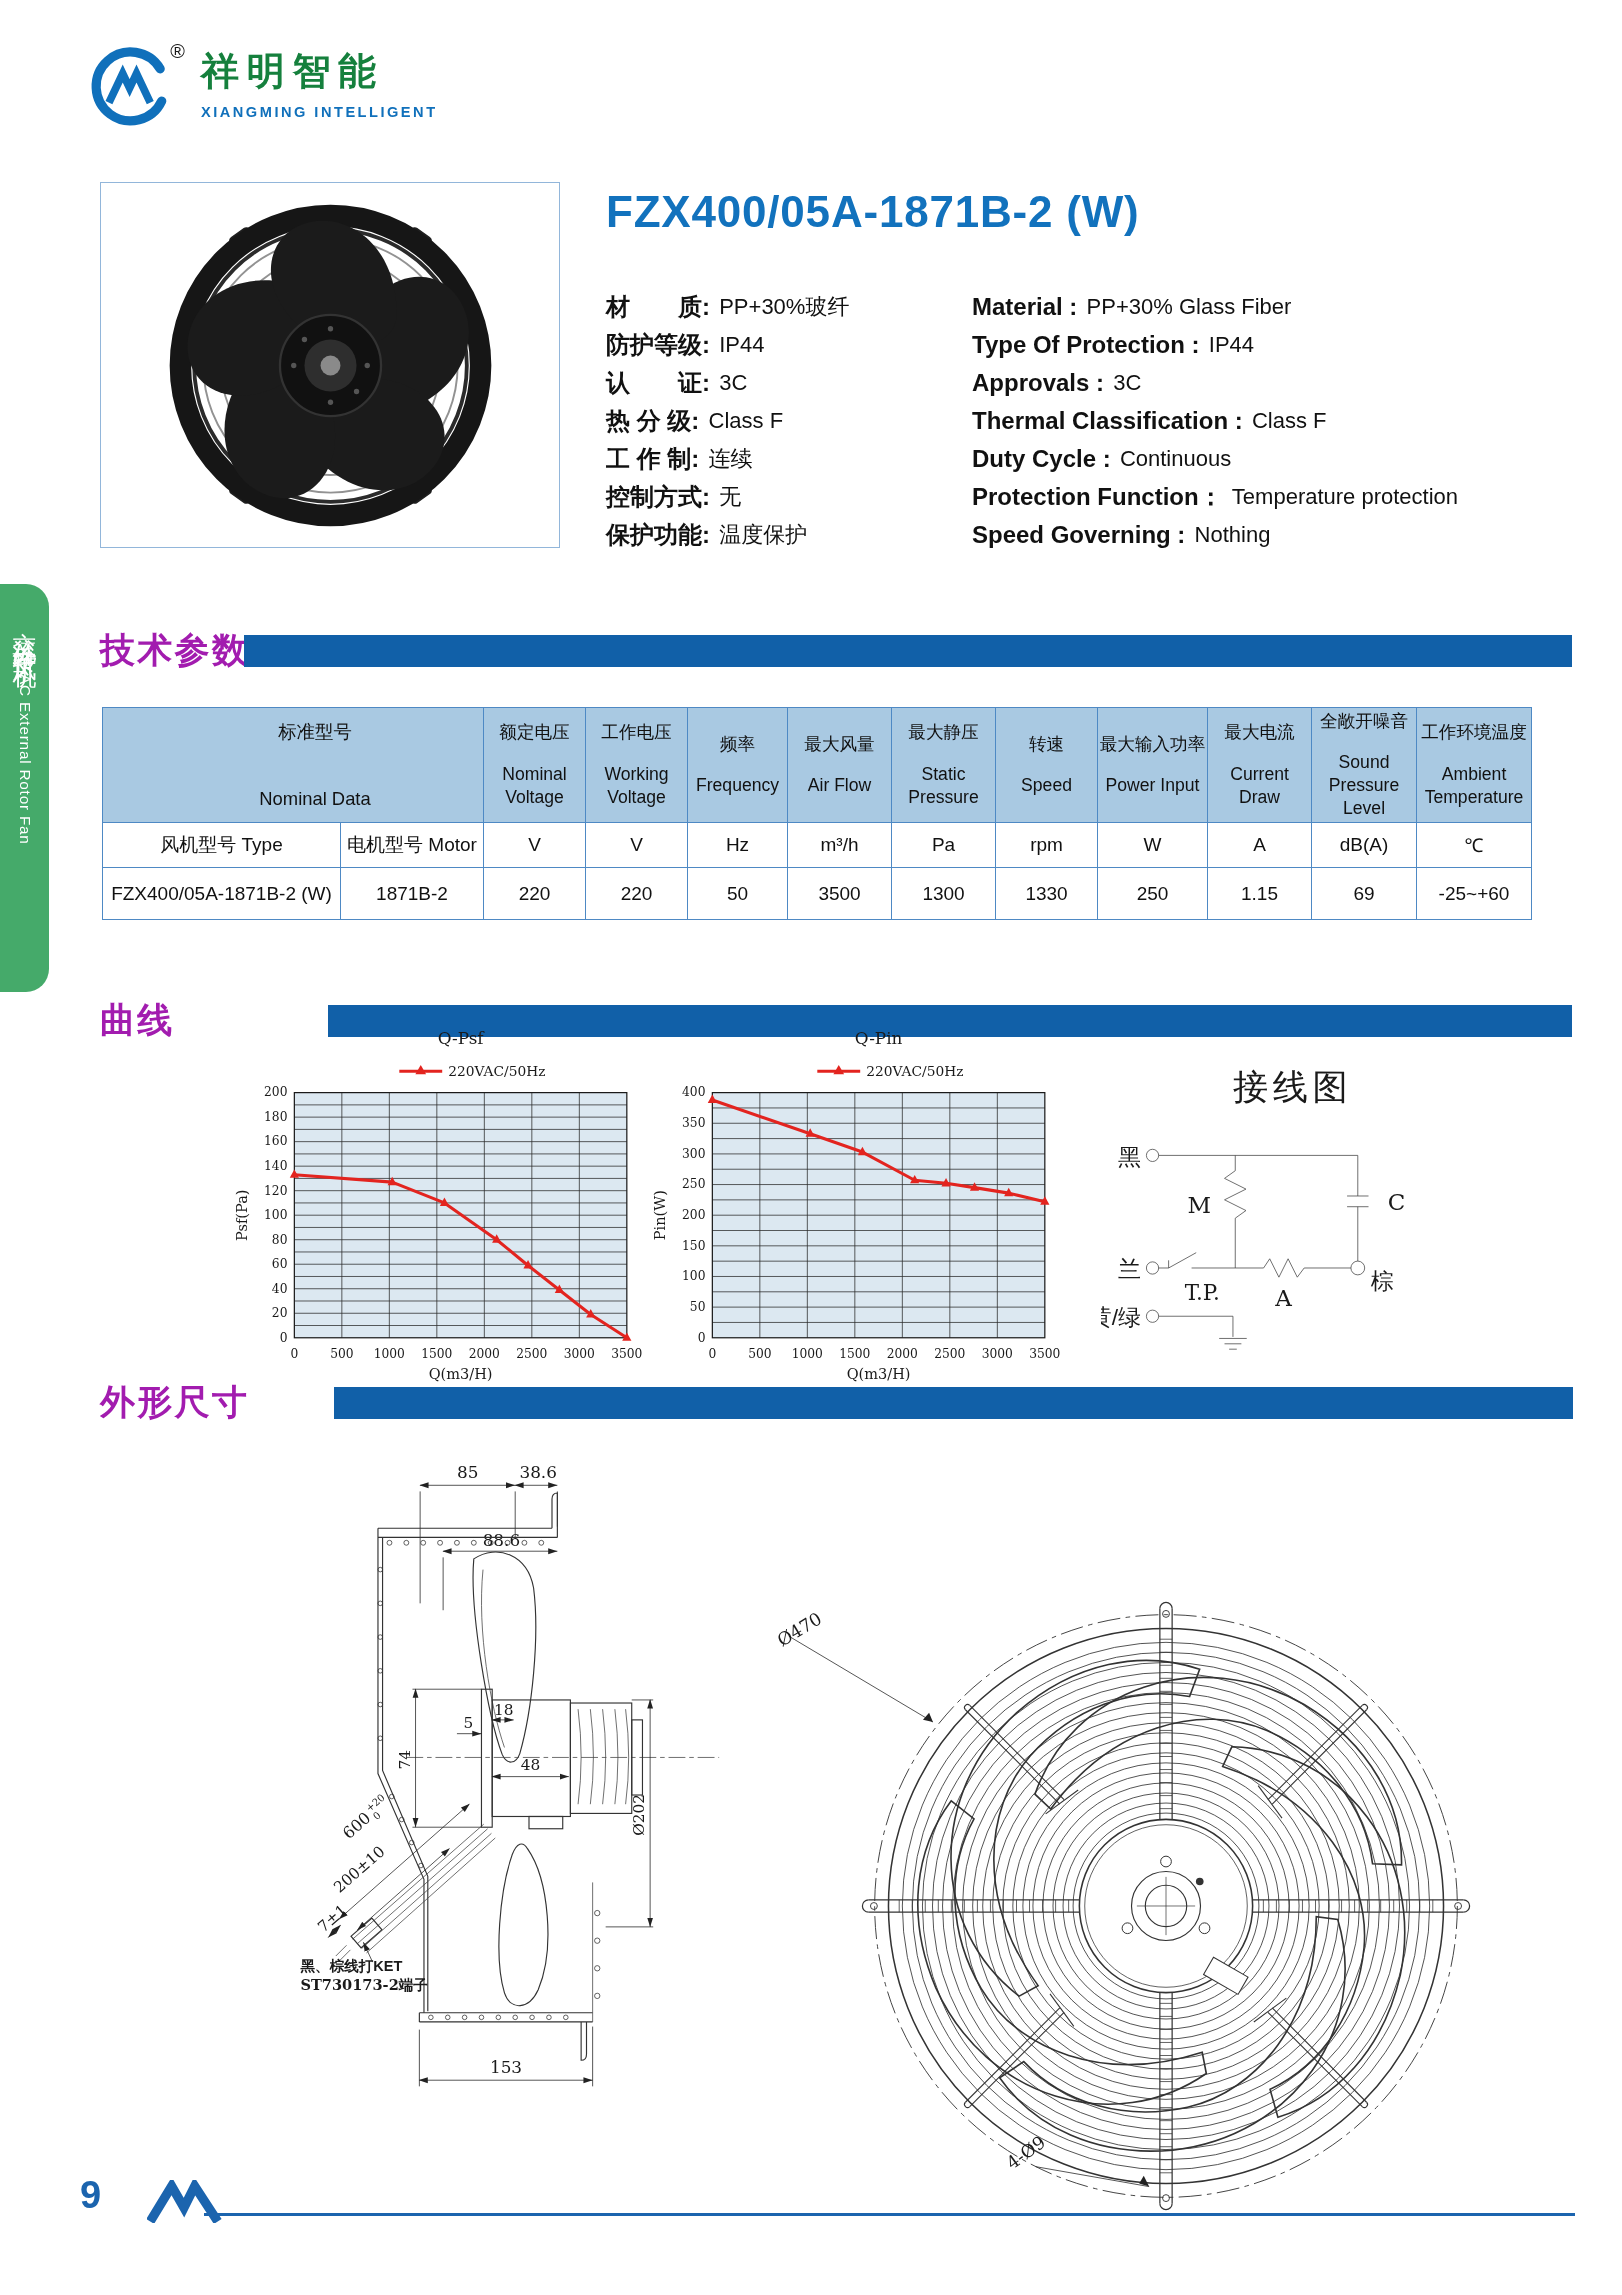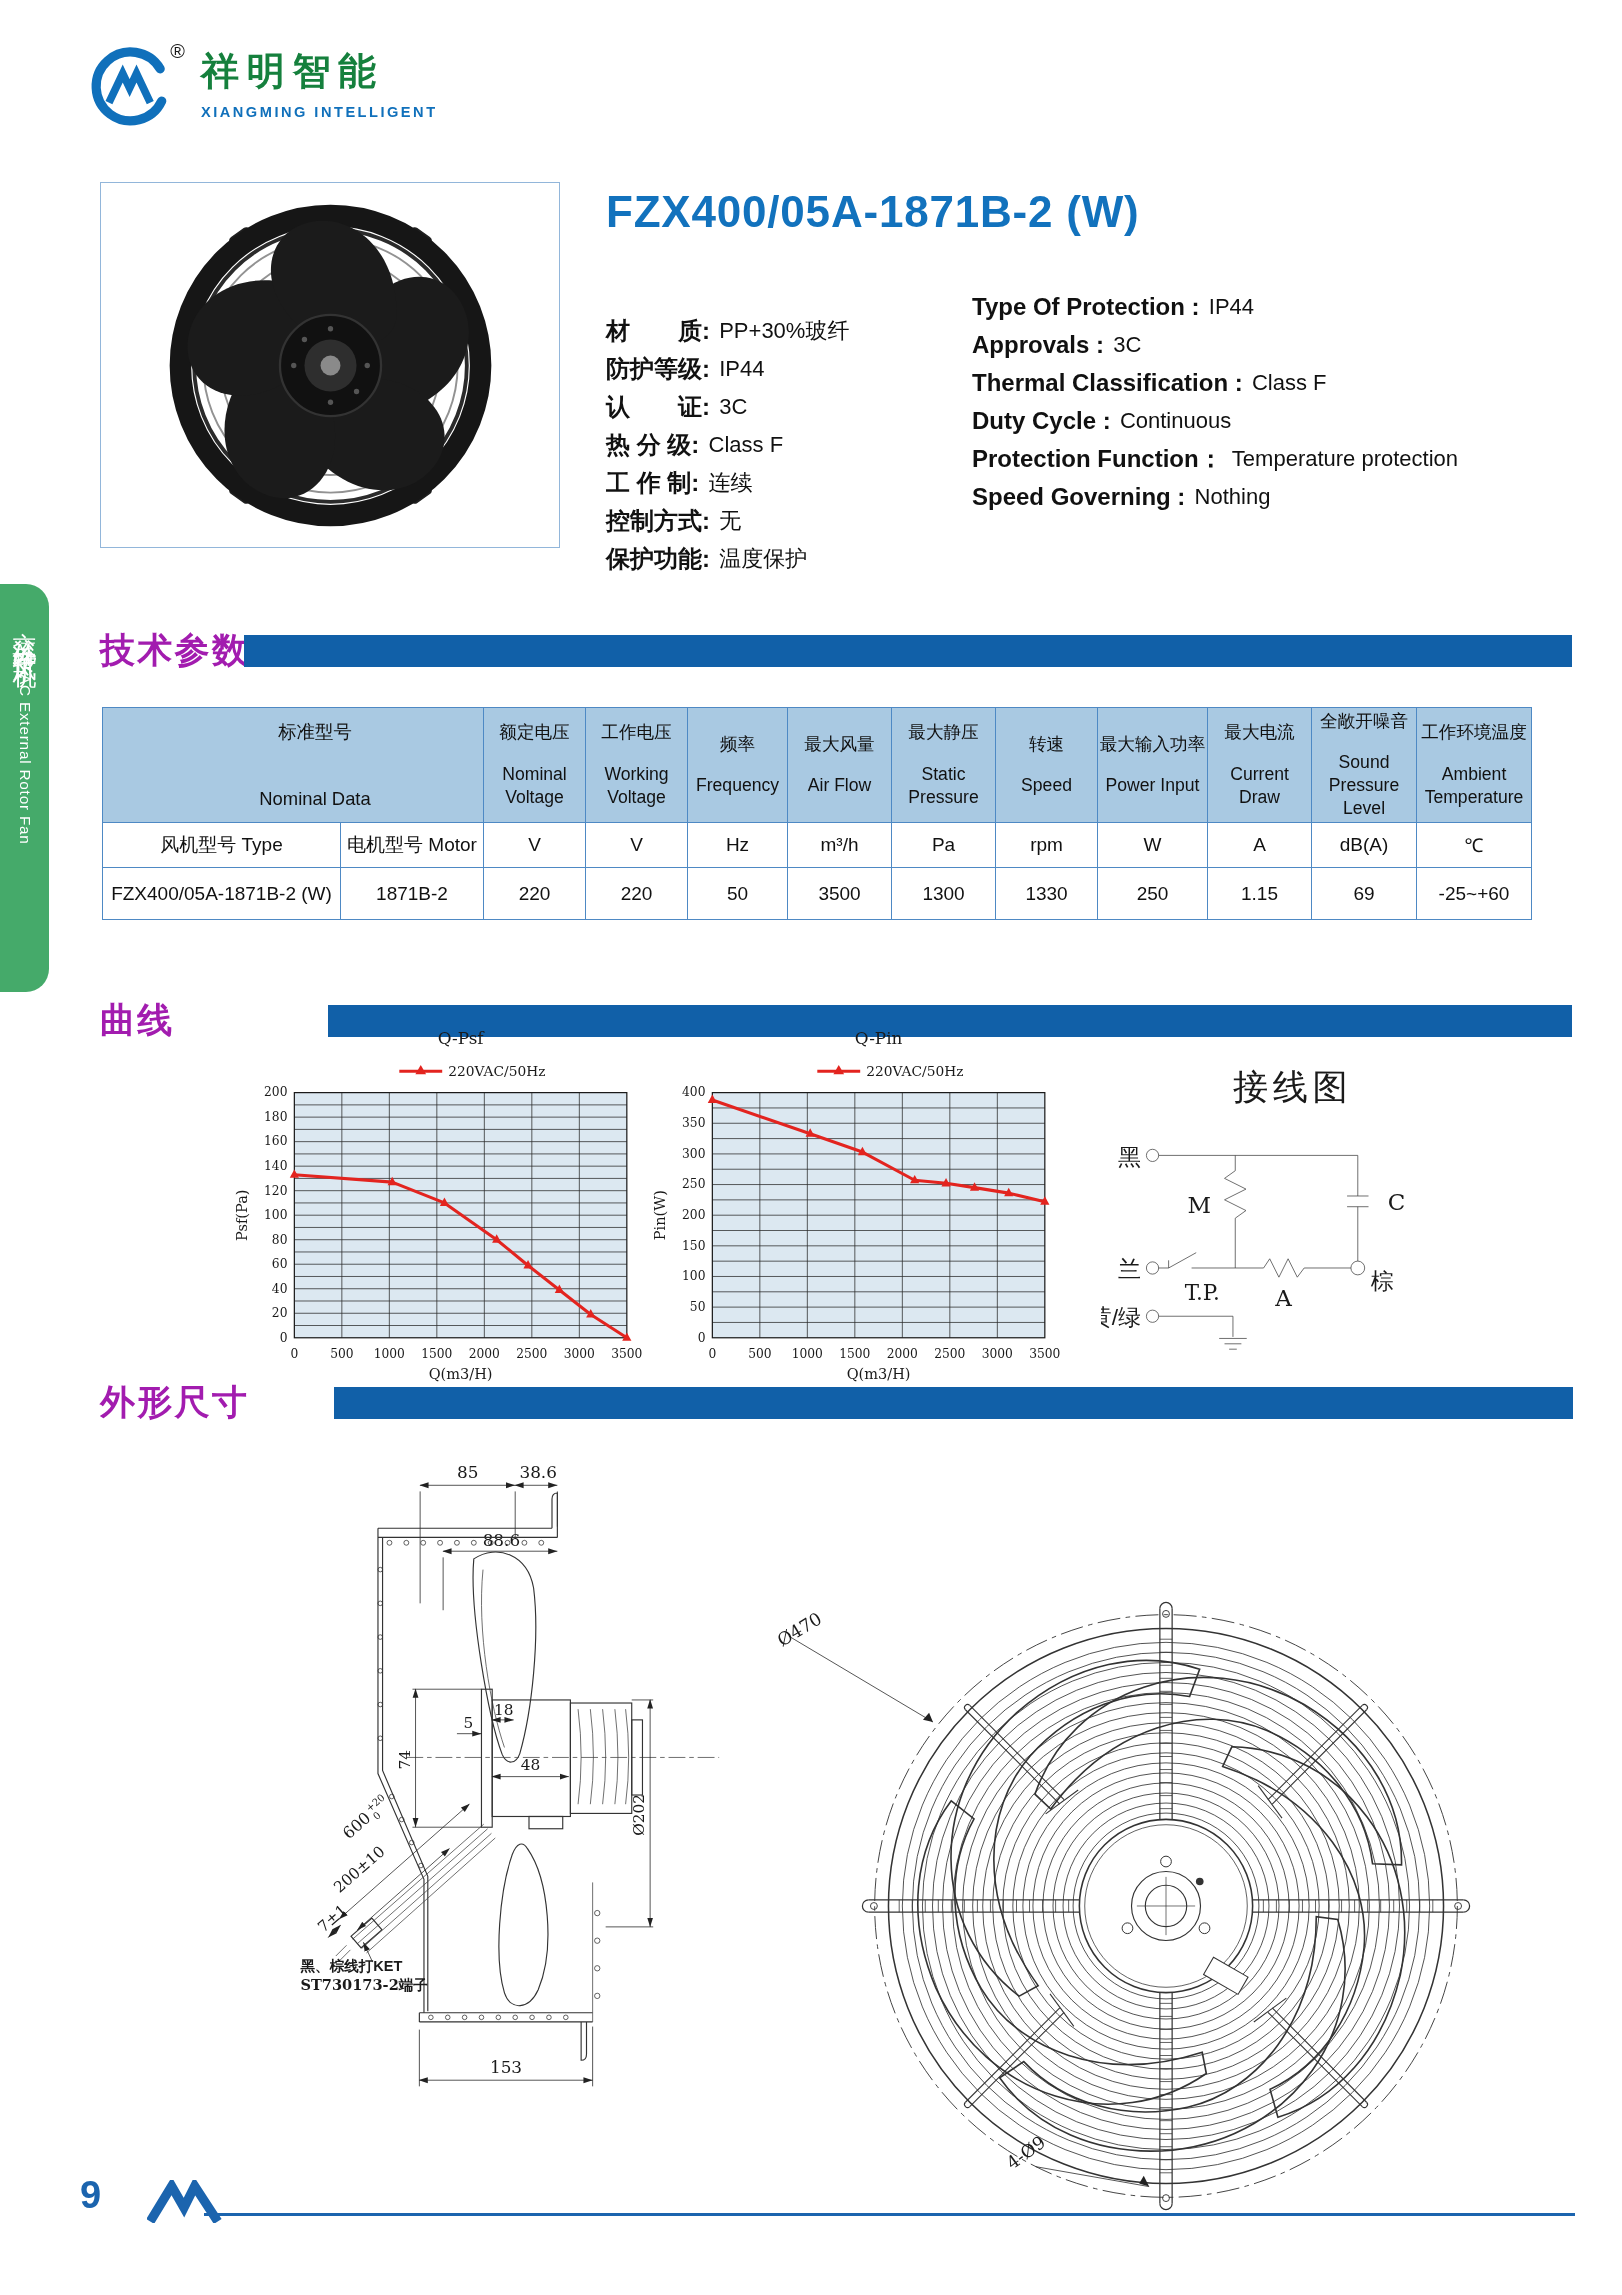--- a/index.html
+++ b/index.html
@@ -15,21 +15,21 @@
   
   .brand{left:86px;top:38px;display:flex;gap:14px;align-items:flex-start;}
   .brand-text{display:flex;flex-direction:column;margin-top:7.7px;}
   .brand-cn{font-size:38px;font-weight:bold;color:#15803d;letter-spacing:7.7px;}
   .brand-en{font-size:14.6px;font-weight:bold;color:#1070bb;letter-spacing:2.5px;margin-top:7.7px;}
   
   .photo-box{left:100px;top:182px;width:460px;height:366px;border:1.5px solid #92b6da;box-sizing:border-box;
              display:flex;align-items:center;justify-content:center;}
   .model-title{left:606px;top:187px;font-size:44px;font-weight:bold;color:#1272bd;letter-spacing:0.8px;}
   .spec-col{display:flex;flex-direction:column;}
-  .spec-cn{left:606px;top:288px;width:360px;margin-top:24px;}
+  .spec-cn{left:606px;top:288px;width:360px;}
   .spec-en{left:972px;top:288px;width:606px;}
   .spec-row{height:38px;display:flex;align-items:center;font-size:22px;}
   .spec-label{font-weight:bold;font-size:24px;white-space:pre;}
   .spec-value{margin-left:9.2px;}
   
   .sec-title{font-size:35px;font-weight:bold;color:#a21caf;letter-spacing:2.3px;}
   .sec-bar{height:32px;background:#1160a8;}
   
   .tech-table{left:102px;top:707px;width:1420px;border-collapse:collapse;table-layout:fixed;}
   .tech-table td,.tech-table th{border:0.8px solid #4e89c4;text-align:center;vertical-align:middle;
@@ -141,20 +141,24 @@
       <div class="spec-row">
         <span class="spec-label">控制方式:</span>
         <span class="spec-value">无</span>
       </div>
       <div class="spec-row">
         <span class="spec-label">保护功能:</span>
         <span class="spec-value">温度保护</span>
       </div>
     </div>
   <div class="abs spec-col spec-en" id="spec-en">
+      <div class="spec-row">
+        <span class="spec-label">Material :</span>
+        <span class="spec-value">PP+30% Glass Fiber</span>
+      </div>
       <div class="spec-row">
         <span class="spec-label">Type Of Protection :</span>
         <span class="spec-value">IP44</span>
       </div>
       <div class="spec-row">
         <span class="spec-label">Approvals :</span>
         <span class="spec-value">3C</span>
       </div>
       <div class="spec-row">
         <span class="spec-label">Thermal Classification :</span>

